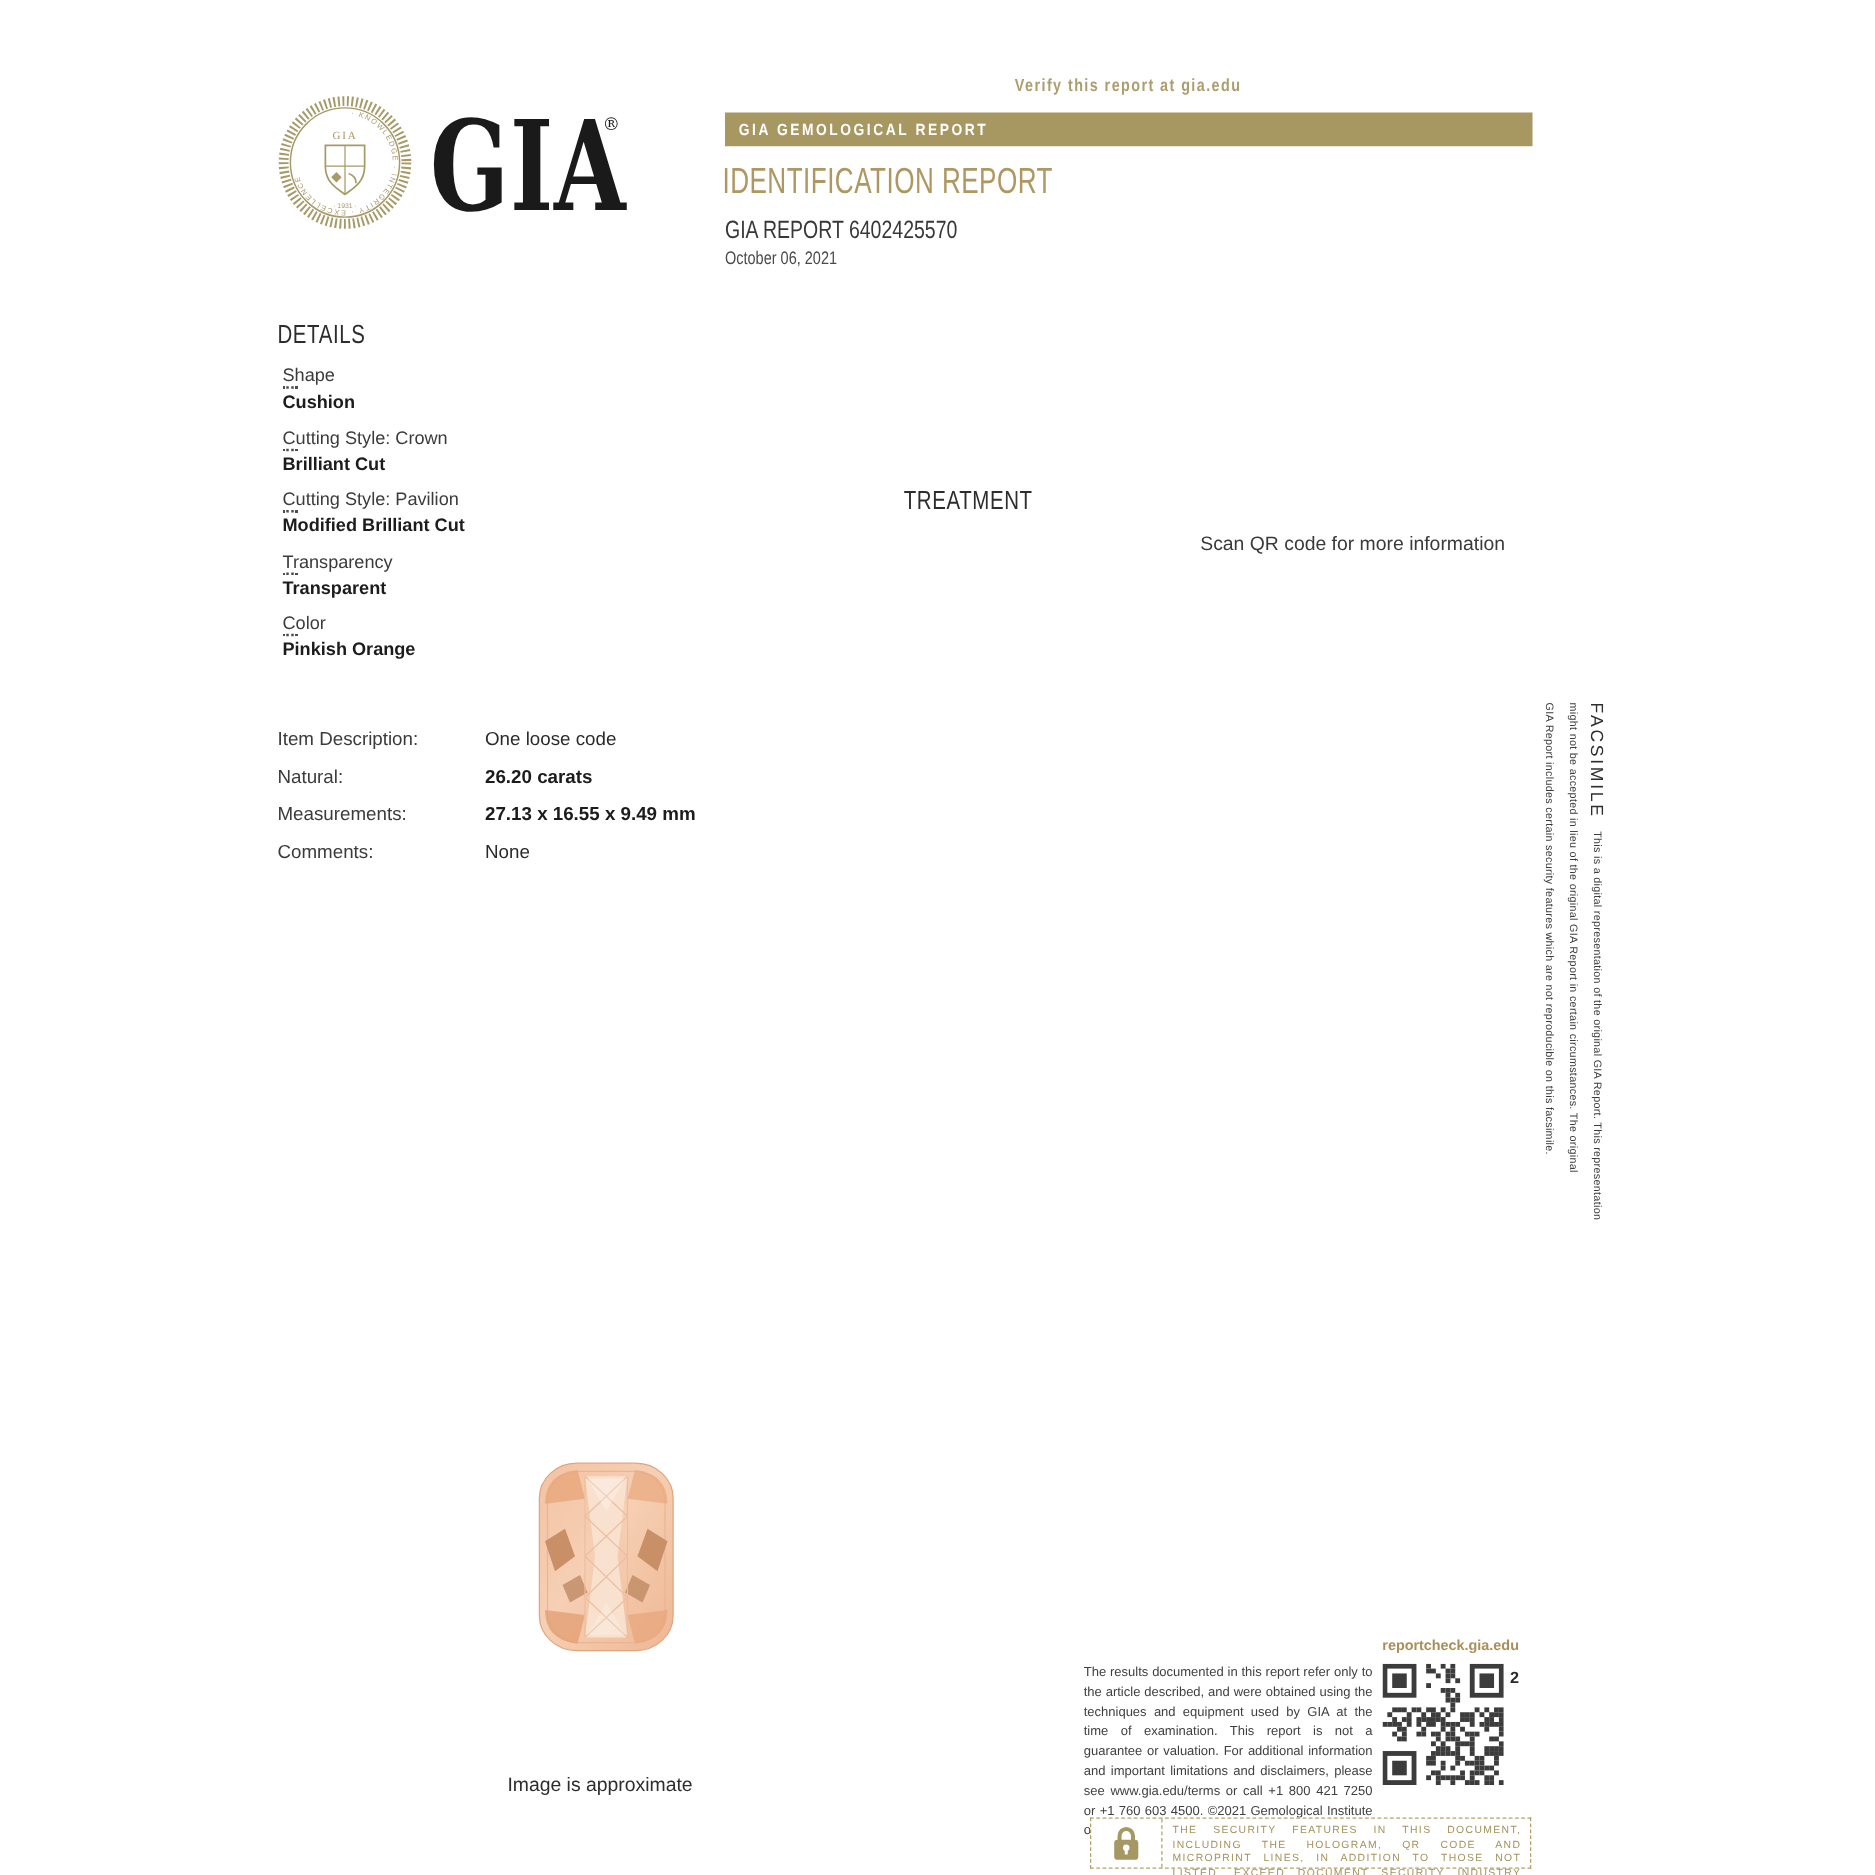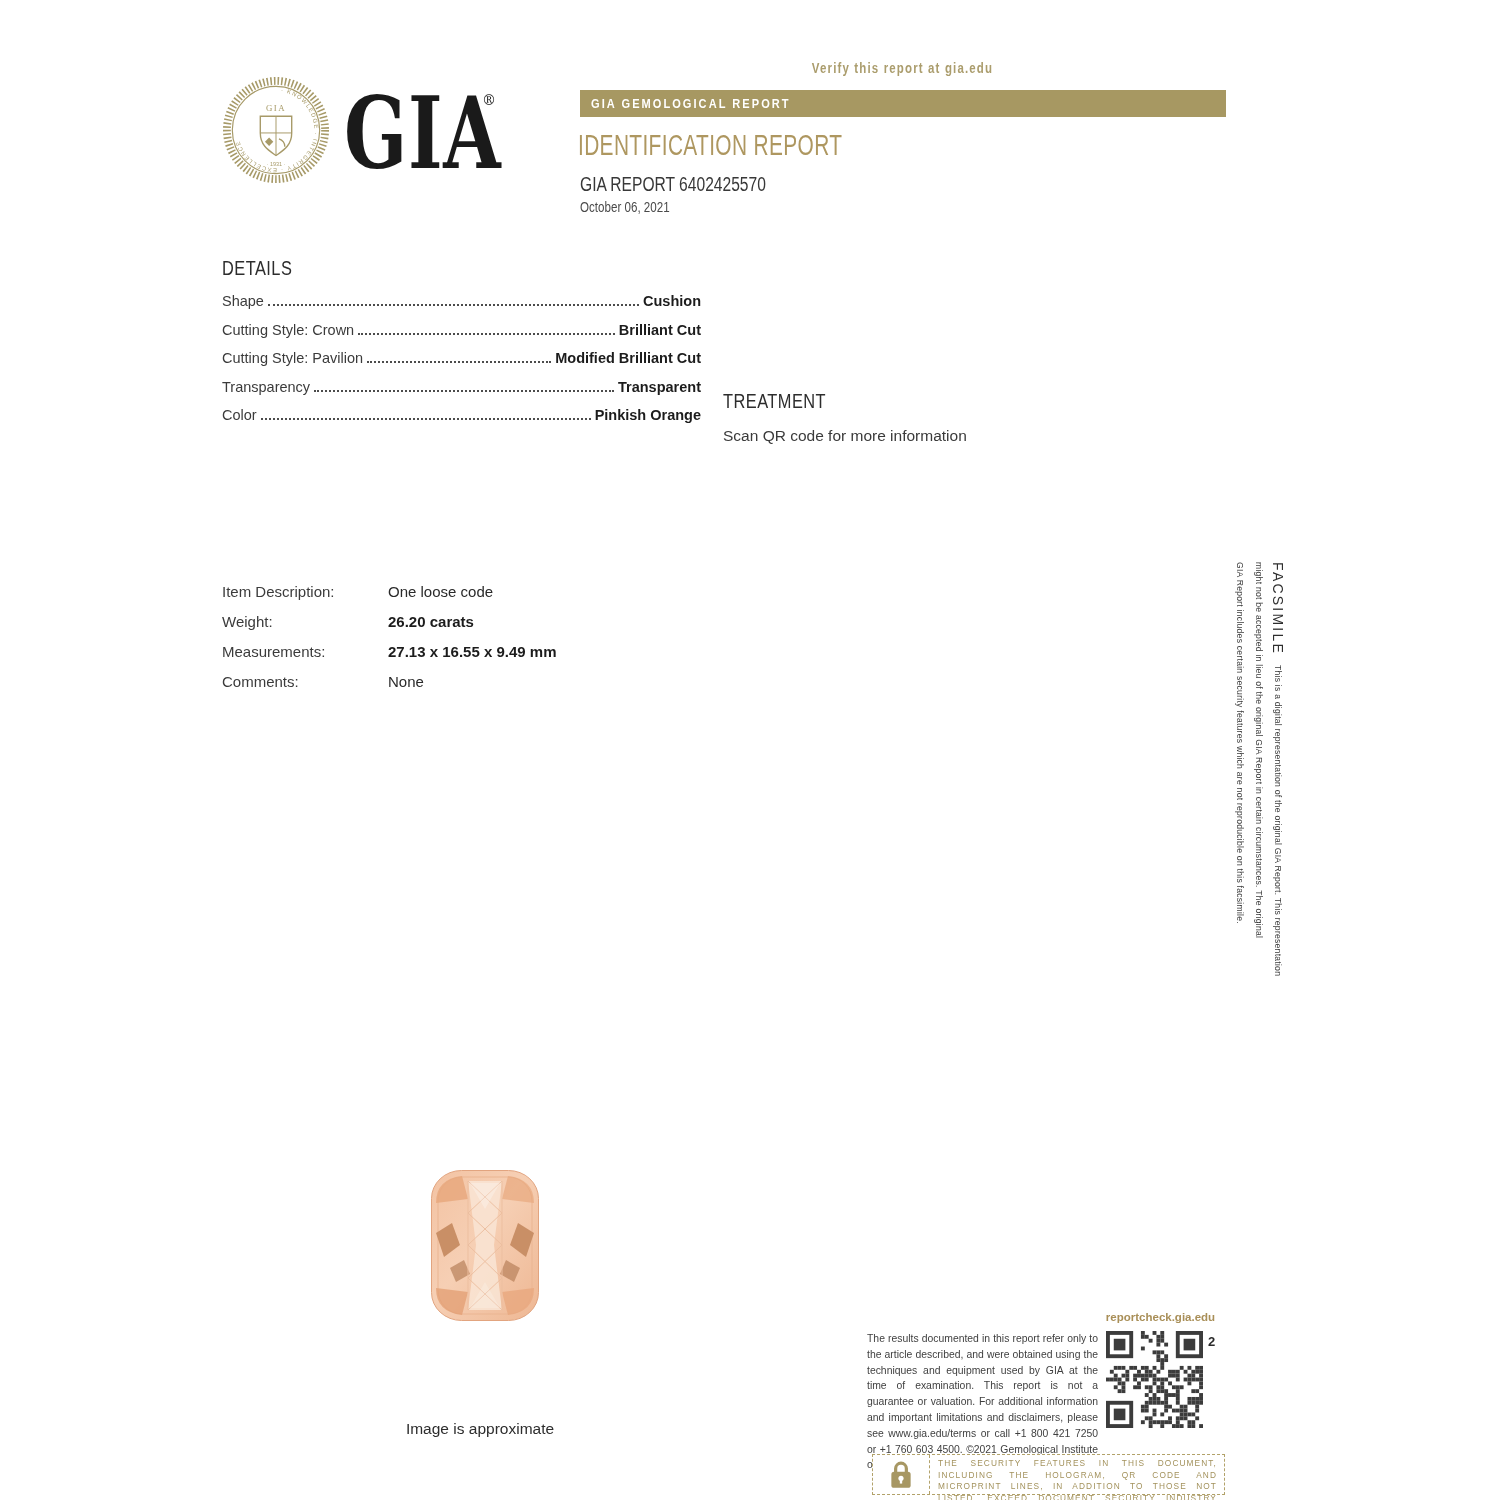--- a/index.html
+++ b/index.html
@@ -23,28 +23,28 @@
         letter-spacing:.5px;transform:scaleX(.72);transform-origin:left top;white-space:nowrap;}
   .rpt-num{position:absolute;left:580px;top:173px;font-size:20px;color:#383838;
         transform:scaleX(.78);transform-origin:left top;white-space:nowrap;}
   .rpt-date{position:absolute;left:580px;top:199px;font-size:14.5px;color:#4a4a4a;
         transform:scaleX(.8);transform-origin:left top;white-space:nowrap;}
 
   
   .section{position:absolute;}
   .section-h{font-size:21px;color:#2d2d2d;letter-spacing:.6px;
         transform:scaleX(.78);transform-origin:left top;margin:0 0 13px 0;font-weight:normal;white-space:nowrap;}
-  .kv-row{display:flex;align-items:baseline;font-size:14.5px;margin-bottom:12.6px;}
+  .kv-row{display:flex;align-items:baseline;font-size:14.5px;margin-bottom:12.6px;flex-direction:column;}
   .kv-label{white-space:nowrap;color:#3b3b3b;}
   .kv-dots{flex:1;border-bottom:2px dotted #4c4c4c;margin:0 4px 3px 4px;min-width:12px;}
   .kv-value{white-space:nowrap;font-weight:bold;color:#1c1c1c;}
   .sec-details{left:222px;top:256px;width:479px;}
   .sec-results{left:723px;top:256px;width:481px;}
   .sec-treatment{left:723px;top:389px;width:481px;}
-  .treat-text{font-size:15.5px;color:#3a3a3a;margin-top:14px;}
+  .treat-text{font-size:15.5px;color:#3a3a3a;margin-top:14px;text-align:right;}
 
   
   .itemblock{position:absolute;left:222px;top:570px;width:470px;}
   .item-row{display:grid;grid-template-columns:166px 1fr;font-size:15px;margin-bottom:12.5px;color:#3b3b3b;margin-top:13px;}
   .item-row .val{color:#2a2a2a;}
   .item-row .val.bold{font-weight:bold;color:#1c1c1c;}
 
   
   .facsimile{position:absolute;left:1230px;top:562px;height:470px;writing-mode:vertical-rl;}
   .fx-line{display:block;font-size:8.6px;letter-spacing:.25px;line-height:19px;white-space:nowrap;color:#3b3b3b;}
@@ -140,21 +140,21 @@
     <h2 class="section-h">TREATMENT</h2>
     <div class="treat-text">Scan QR code for more information</div>
   </div>
 
   <div class="itemblock">
     <div class="item-row">
       <span>Item Description:</span>
       <span class="val">One loose code</span>
     </div>
     <div class="item-row">
-      <span>Weight:</span>
+      <span>Natural:</span>
       <span class="val bold">26.20 carats</span>
     </div>
     <div class="item-row">
       <span>Measurements:</span>
       <span class="val bold">27.13 x 16.55 x 9.49 mm</span>
     </div>
     <div class="item-row">
       <span>Comments:</span>
       <span class="val">None</span>
     </div>

